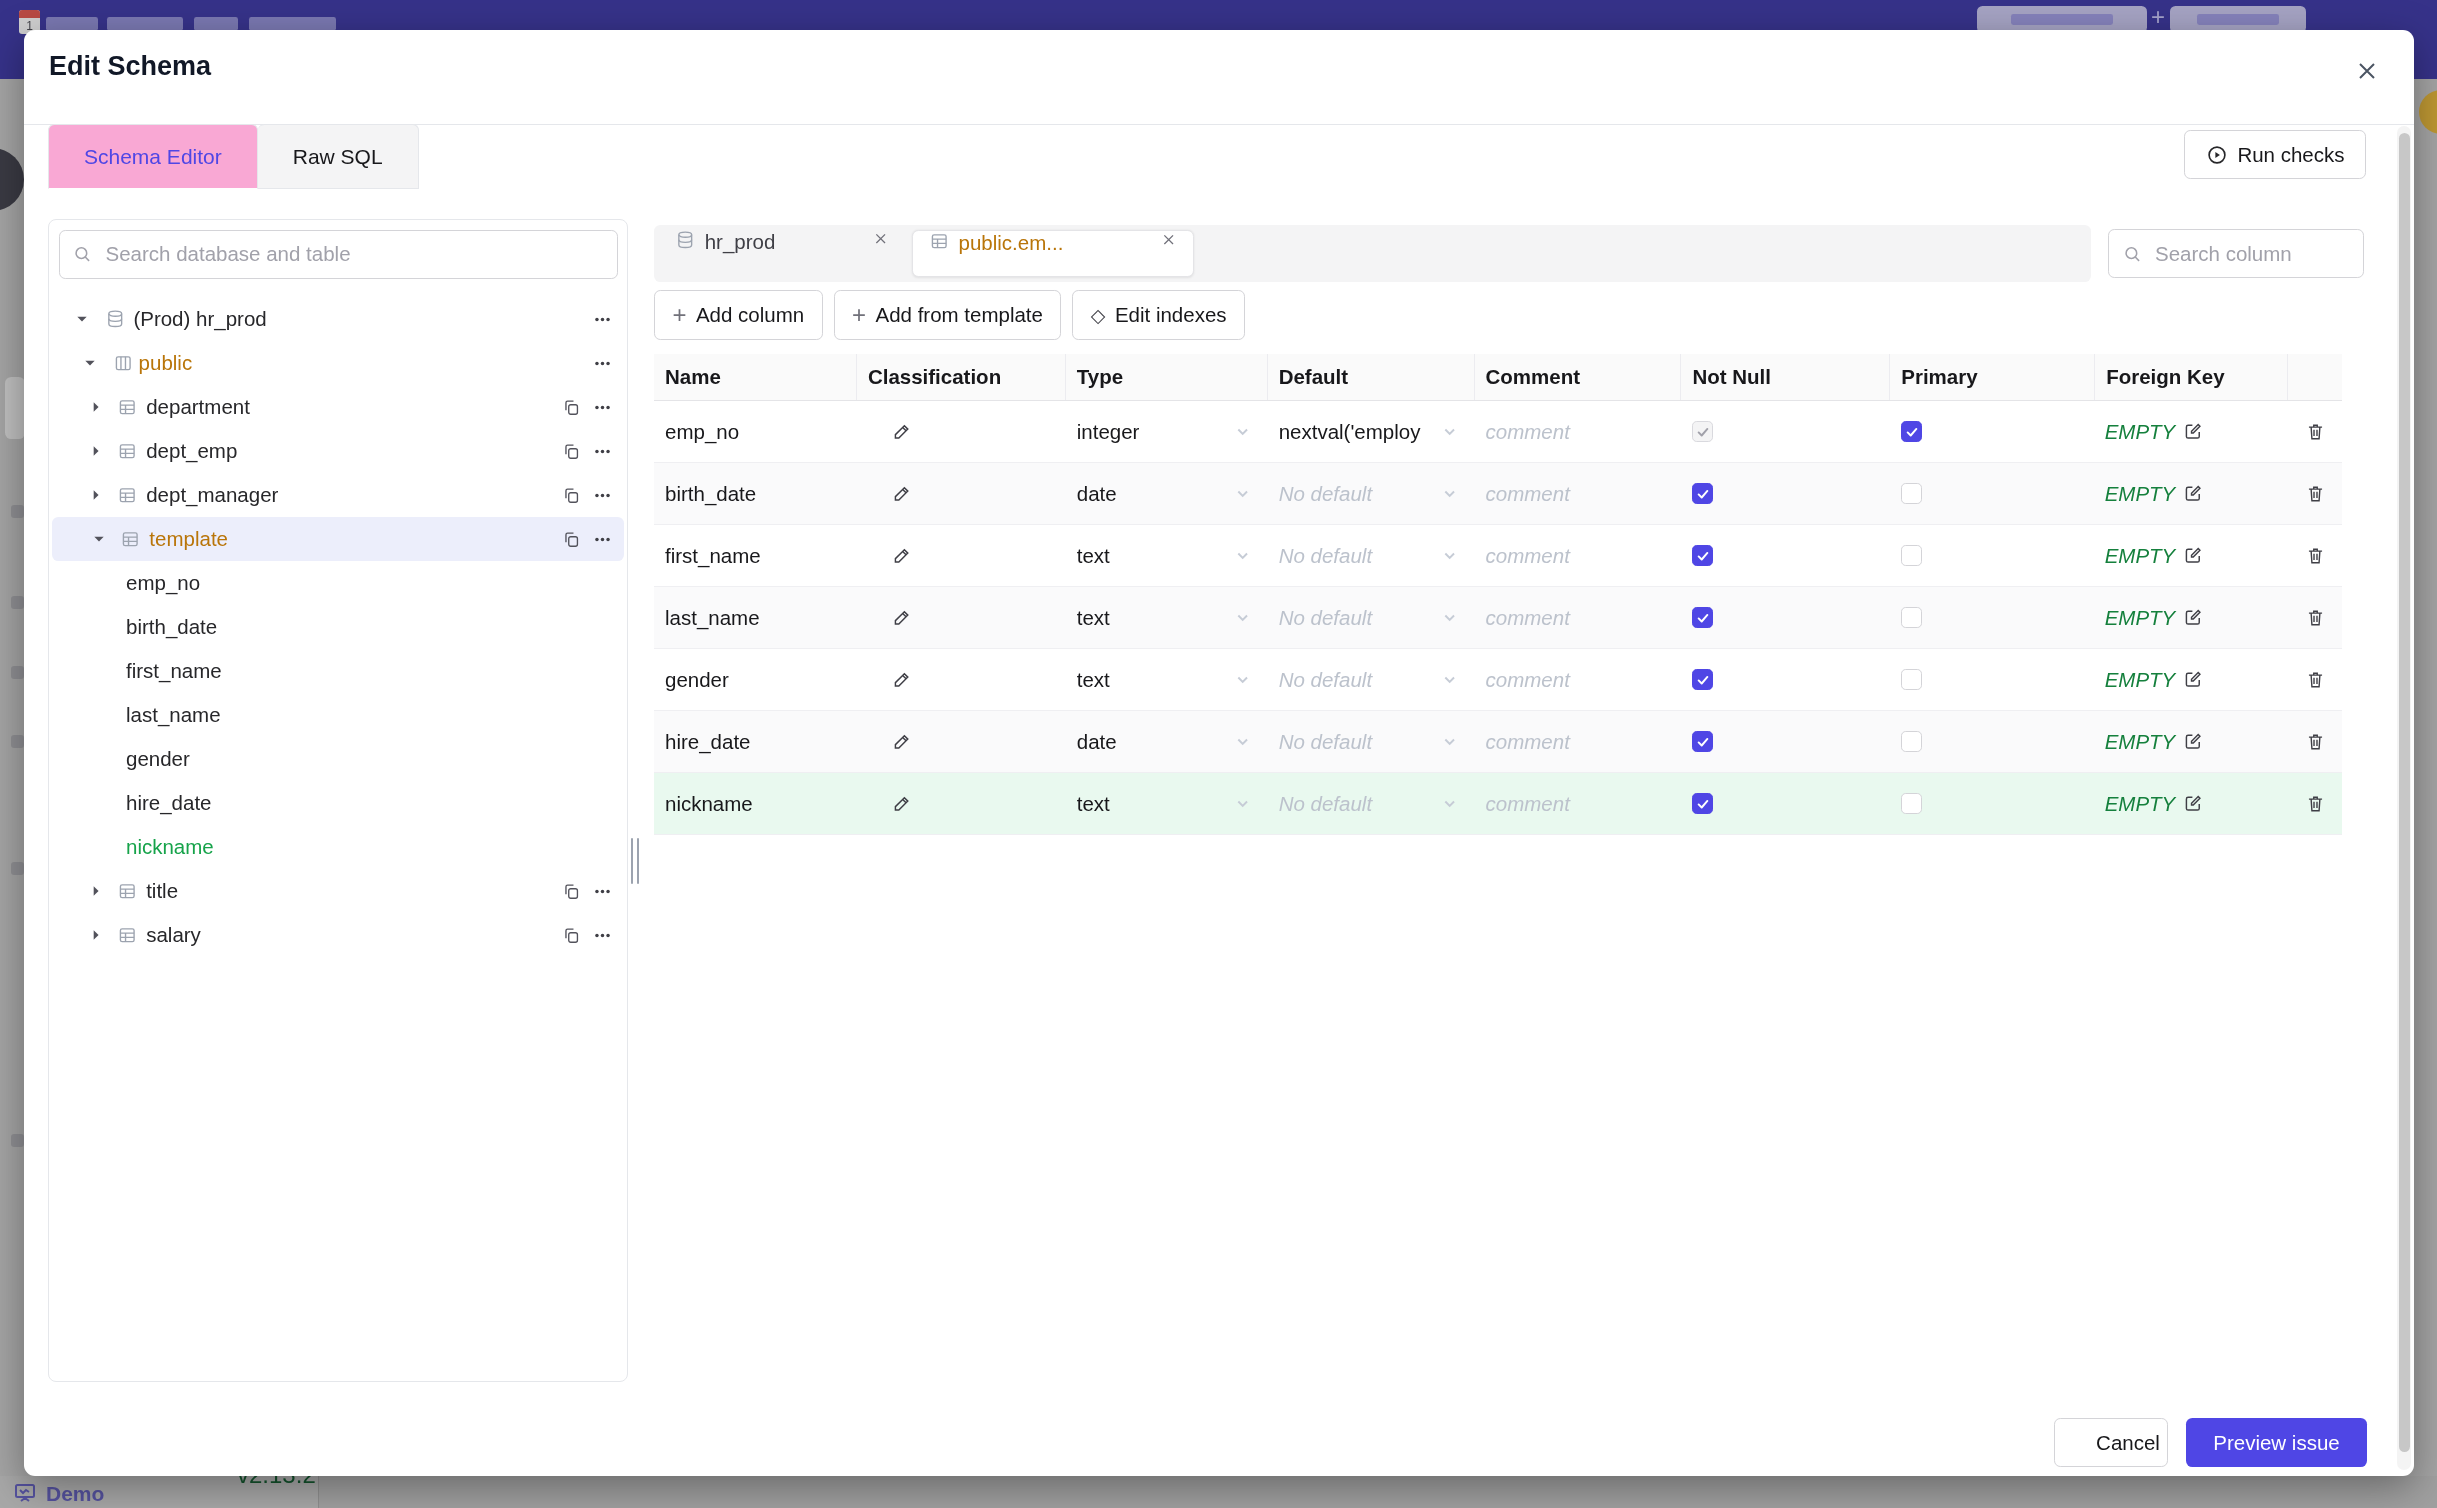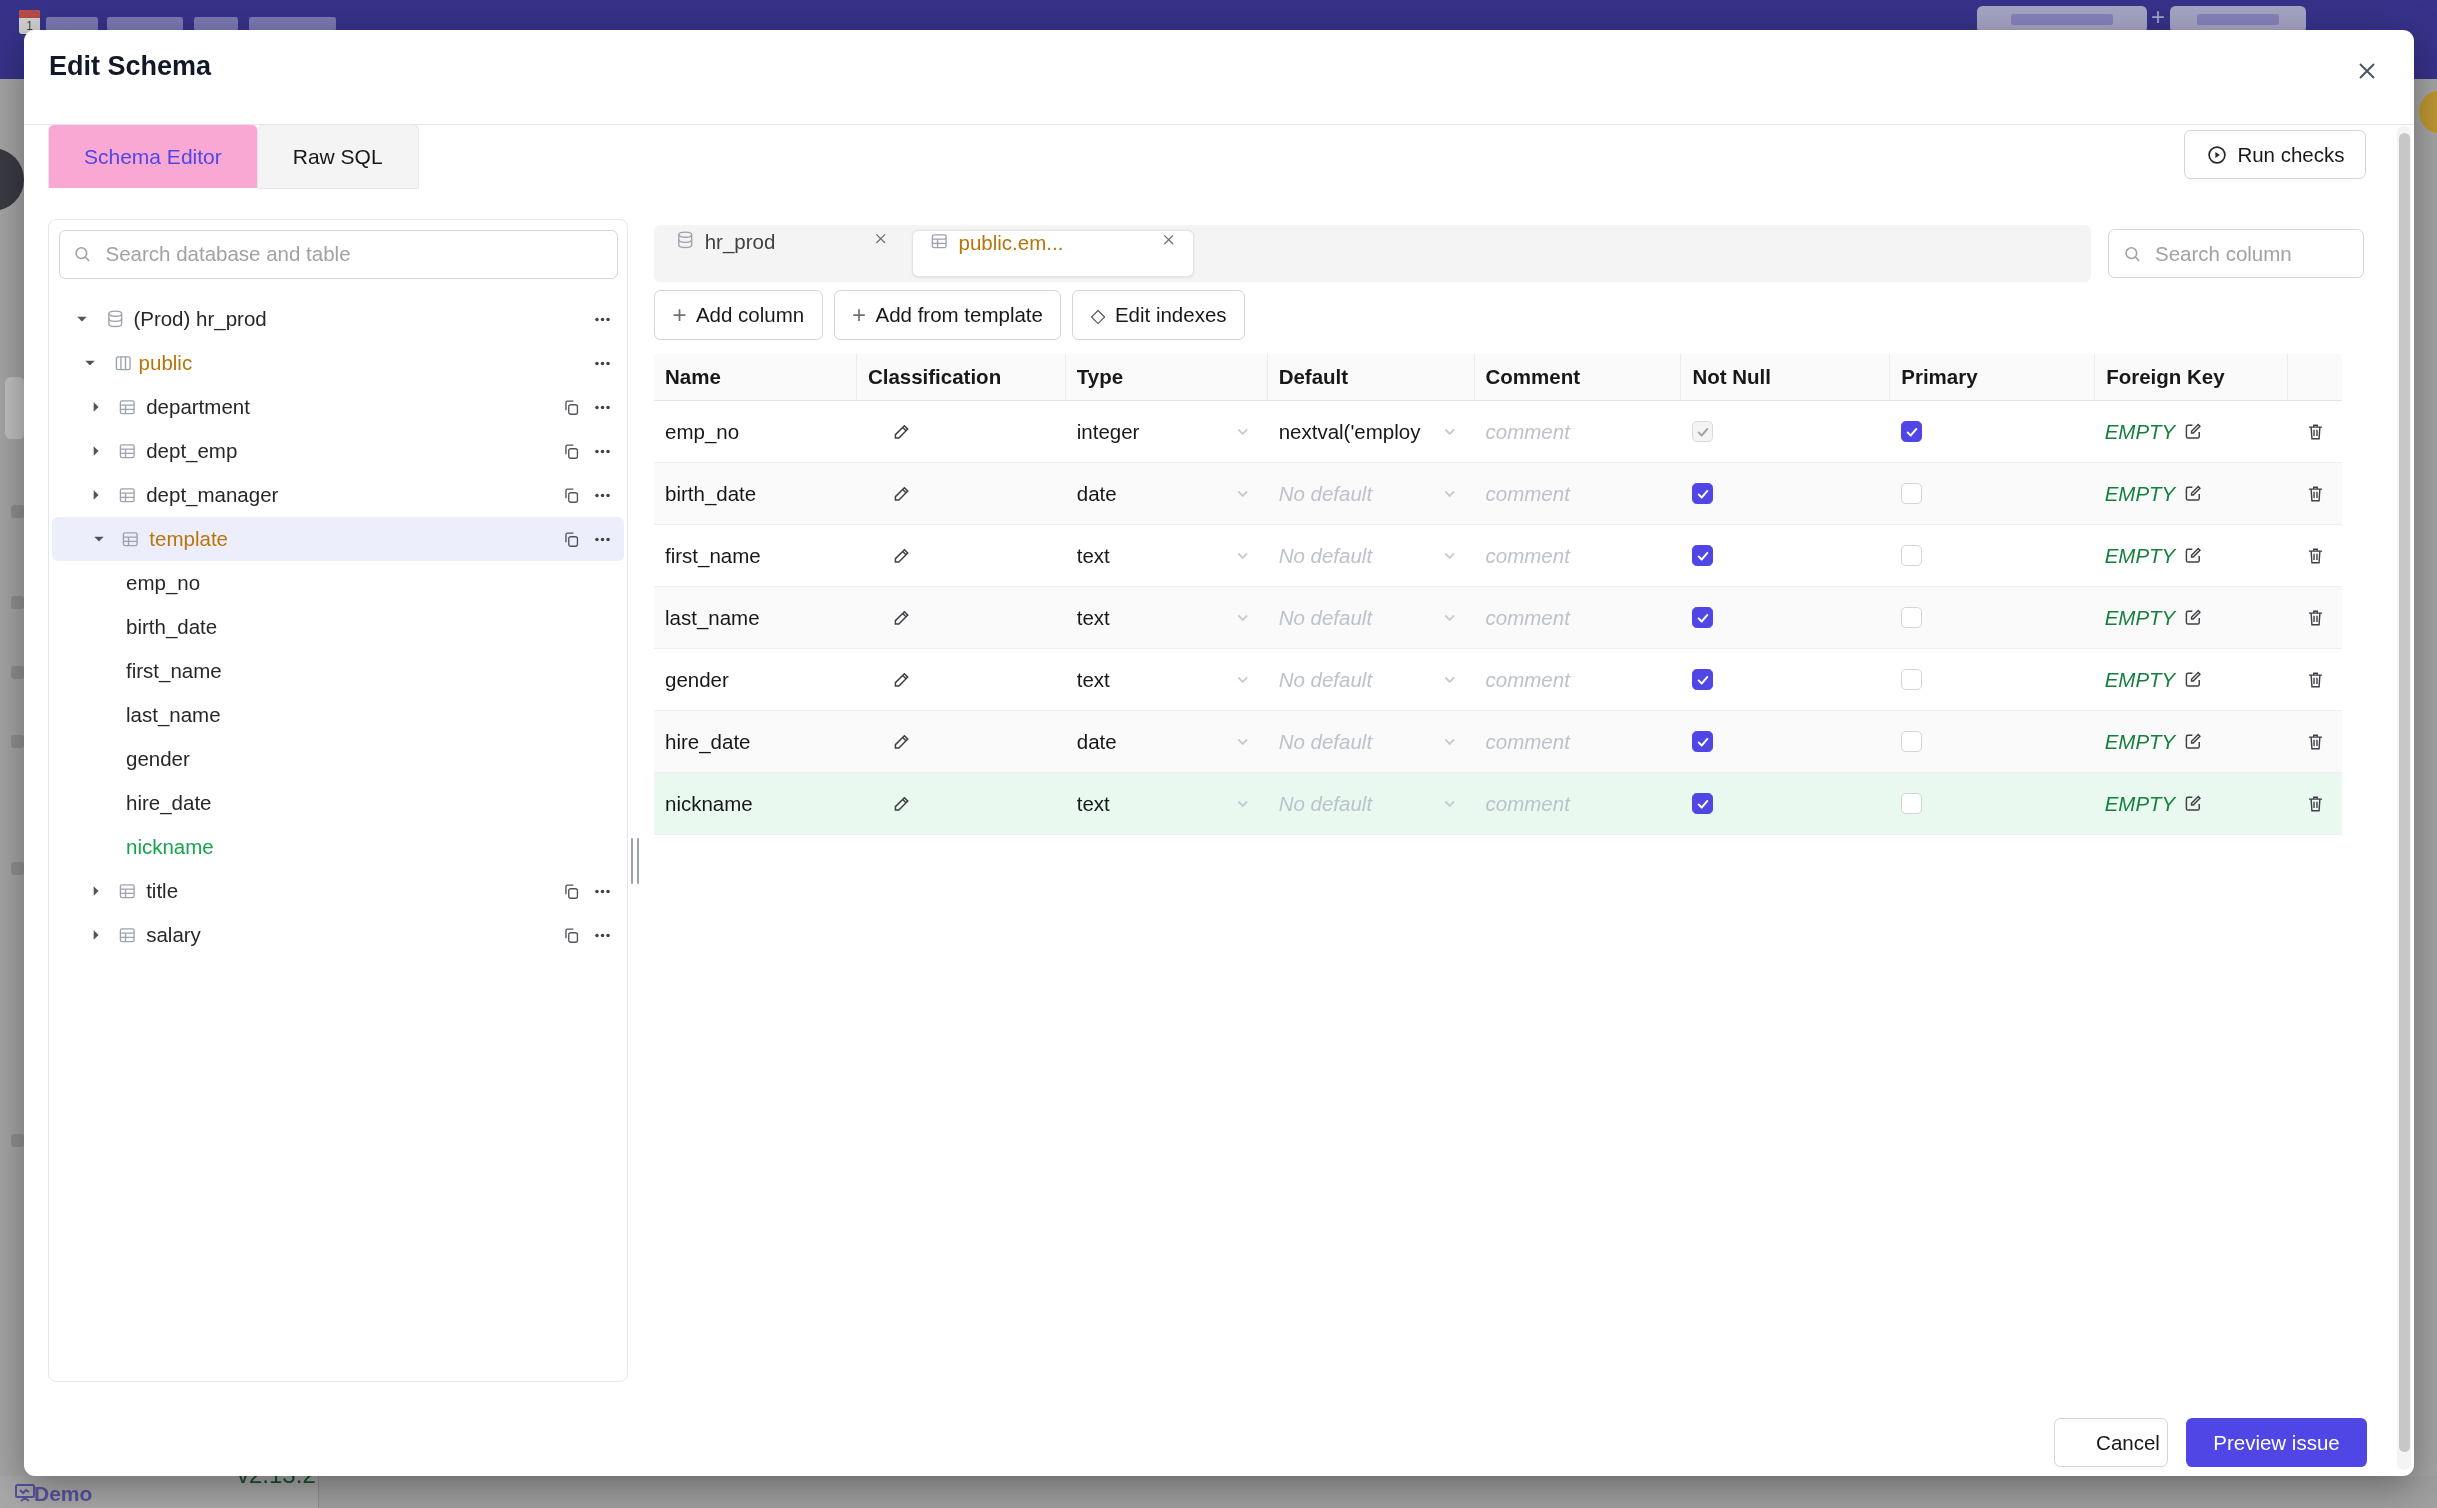--- a/index.html
+++ b/index.html
@@ -17,21 +17,21 @@
   .bar-btn .inner { position:absolute; left:20%; top:8px; width:60%; height:10.3px;
     background:#6c68b4; opacity:.55; border-radius:2.4px; }
   .bar-plus { position:absolute; left:2151px; top:3.2px; color:rgba(255,255,255,.55); font-size:24px; }
   .bg-avatar { position:absolute; left:-39px; top:148px; width:63px; height:63px; border-radius:50%; background:#3a3a43; }
   .bg-rect { position:absolute; left:4.7px; top:377px; width:20.5px; height:62px; border-radius:6.3px; background:#bfbfbf; }
   .bg-dot { position:absolute; left:11px; width:12.6px; height:12.6px; border-radius:3.2px; background:#8f8f93; }
   .bg-amber { position:absolute; left:2419px; top:90px; width:44px; height:44px; border-radius:50%; background:#bd9733; }
   .statusbar { position:absolute; left:0; top:1476px; width:2438px; height:32px; background:#a8a8a8; }
   .statusbar .right-part { position:absolute; left:318px; top:0; right:0; bottom:0; background:#a0a0a0; border-left:0.8px solid #8f8f8f; }
   .demo-icon { position:absolute; left:13.4px; top:1481px; width:24px; height:24px; }
-  .demo-label { position:absolute; left:34px; top:1482px; font-size:21px; font-weight:600; color:#55529f; }
+  .demo-label { position:absolute; left:46px; top:1482px; font-size:21px; font-weight:600; color:#55529f; }
   .version-label { position:absolute; left:237px; top:1461px; font-size:24px; color:#14532d; }
 
   
   .modal { position:absolute; left:24px; top:30px; width:2390px; height:1446px; background:#fff;
     border-radius:11px; box-shadow:0 11px 39px rgba(0,0,0,.35); z-index:10; }
   .m-title { position:absolute; left:25px; top:20.5px; font-size:27px; font-weight:600; color:#111827; }
   .m-close { position:absolute; left:2329px; top:27px; width:28px; height:28px; display:flex;
     align-items:center; justify-content:center; cursor:pointer; }
   .m-div { position:absolute; left:0; top:94px; width:100%; height:0.8px; background:#e5e7eb; }
   .tabs { position:absolute; left:24px; top:94px; display:flex; }

